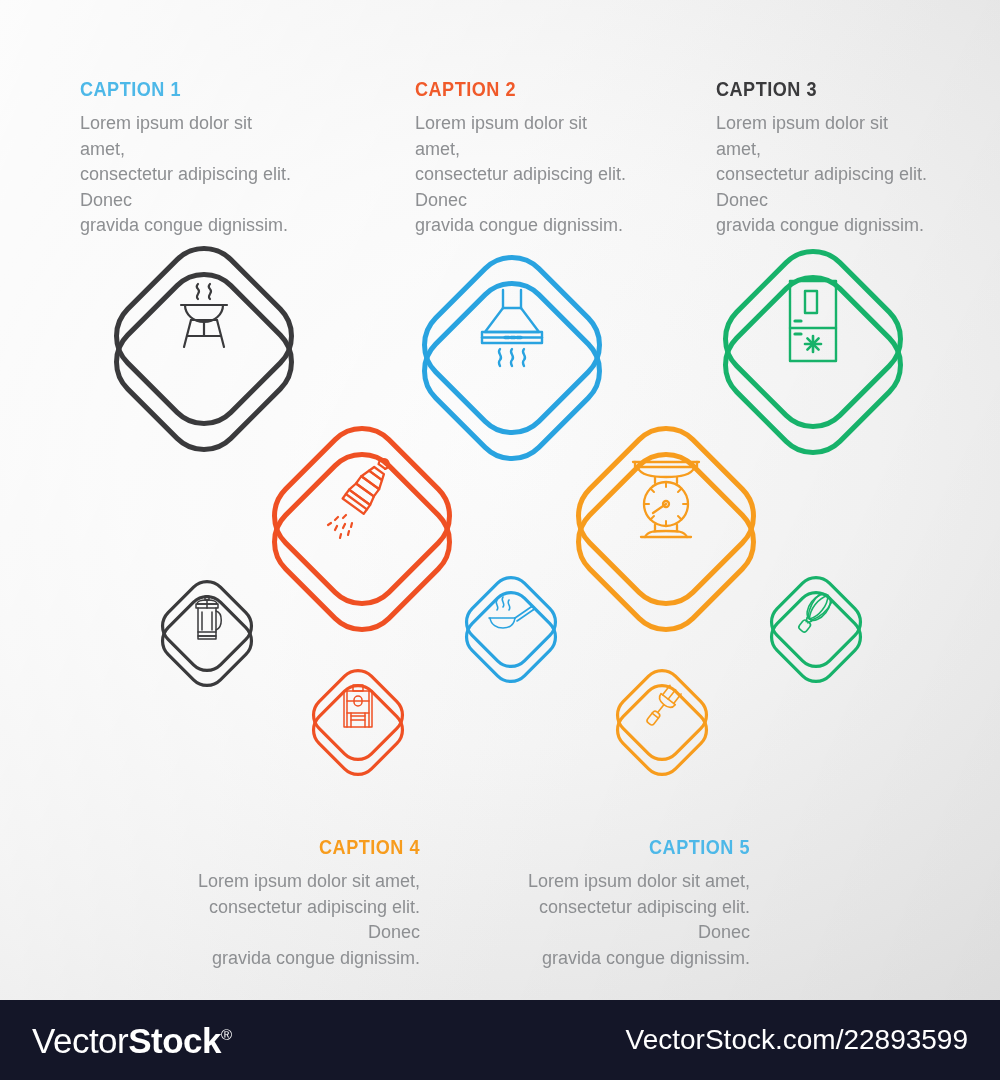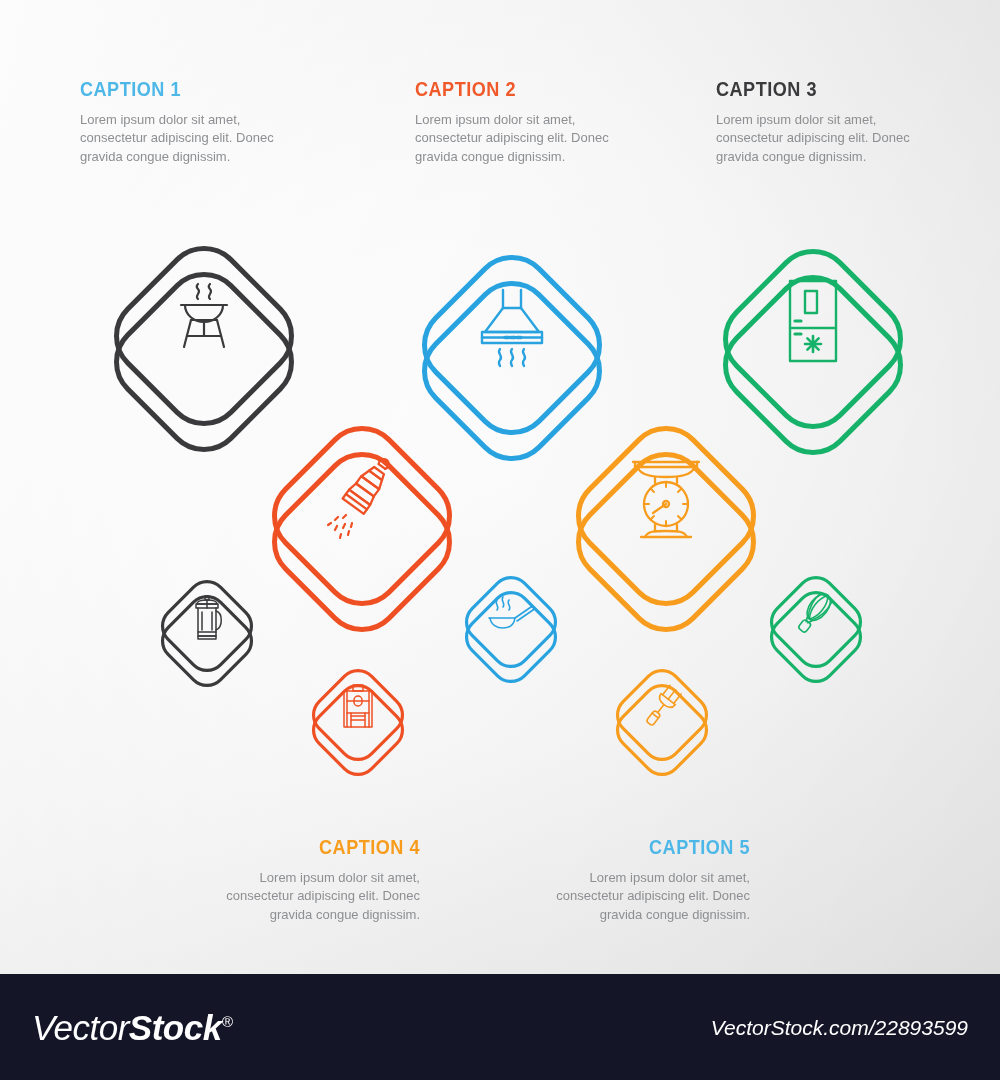--- a/index.html
+++ b/index.html
@@ -33,52 +33,51 @@
     font-size:21px;
     letter-spacing:.6px;
     line-height:1;
     margin:0 0 12px 0;
     transform:scaleX(.86);
     transform-origin:left center;
   }
   .caption.align-right .cap-title{transform-origin:right center;}
   .caption .cap-body{
     font-family:"Liberation Sans", sans-serif;
-    font-size:13px;
+    font-size:18px;
     line-height:1.42;
     color:#8d8f92;
     margin:0;
     white-space:pre-line;
   }
   .caption.align-right{text-align:right;}
 
   
   .badge{position:absolute;}
   .badge svg{display:block;overflow:visible;}
   .badge .glyph{position:absolute;left:0;top:0;width:100%;height:100%;
     display:flex;align-items:center;justify-content:center;pointer-events:none;}
 
   
   #footer{
-    position:absolute;left:0;bottom:0;width:1000px;height:106px;
+    position:absolute;left:0;bottom:0;width:1000px;height:80px;
     background:#141628;
-    font-style:italic;
   }
   #footer .vs-logo{
     position:absolute;left:32px;top:50%;transform:translateY(-50%);
     color:#ffffff;font-size:35px;line-height:1;
     font-family:"Liberation Sans", sans-serif;letter-spacing:-.5px;
     white-space:nowrap;
   }
   #footer .vs-logo .vs-light{font-weight:normal;}
   #footer .vs-logo .vs-bold{font-weight:bold;}
   #footer .vs-logo .vs-reg{font-size:15px;vertical-align:super;font-weight:normal;}
   #footer .vs-url{
     position:absolute;right:32px;top:50%;transform:translateY(-50%);
-    color:#ffffff;font-size:21px;line-height:1;white-space:nowrap;
+    color:#ffffff;font-size:28px;line-height:1;white-space:nowrap;
     font-family:"Liberation Sans", sans-serif;
   }
 </style>
 </head>
 <body>
 
 <div id="canvas">
   <div id="artboard">
 
     <div class="caption" style="left:80px;top:78px;width:215px;">

